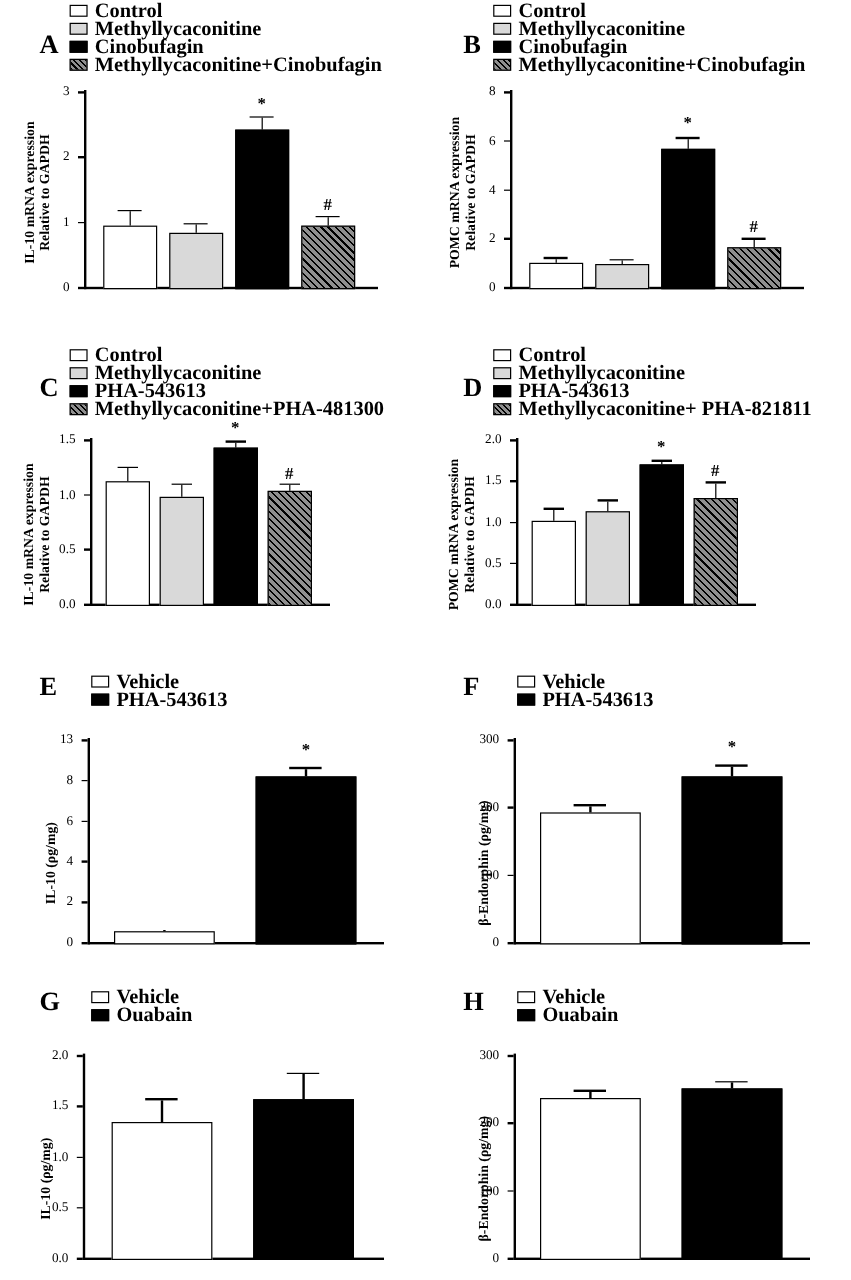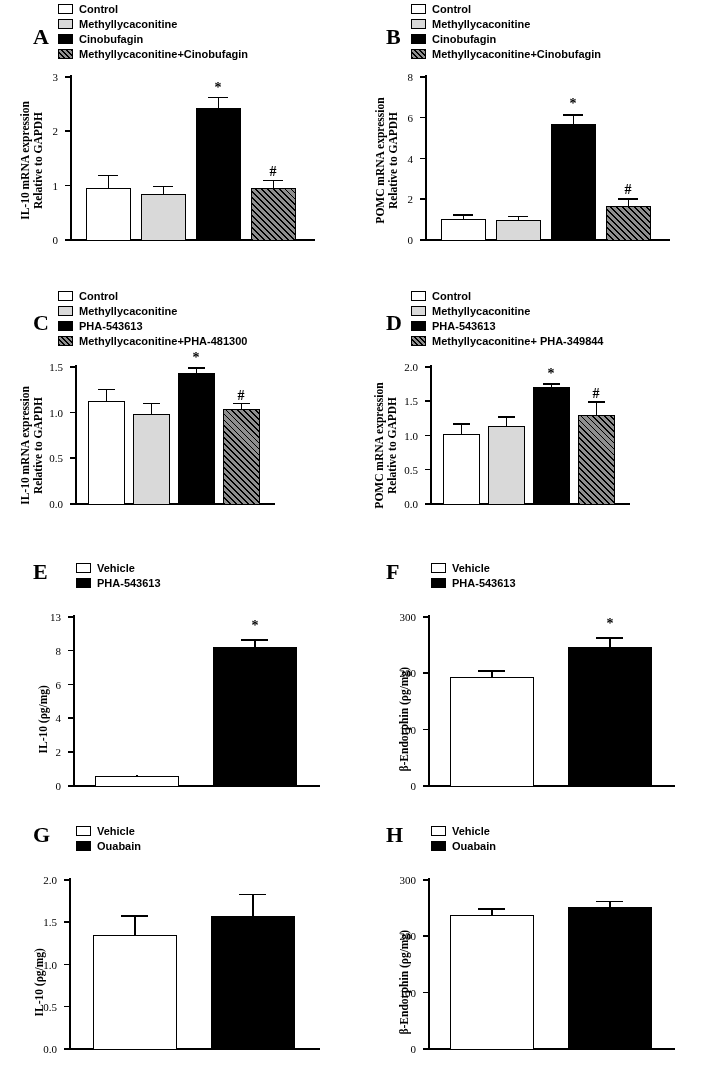--- a/index.html
+++ b/index.html
@@ -1,20 +1,20 @@
 <!DOCTYPE html>
 <html><head>
 <meta charset="utf-8">
 <style>
   html,body{margin:0;padding:0;background:#ffffff;}
   body{width:709px;height:1067px;font-family:"Liberation Serif",serif;color:#000;}
   .page{position:relative;width:709px;height:1067px;}
   .panel{position:absolute;}
   .panel-letter{position:absolute;font-family:"Liberation Serif",serif;font-weight:bold;font-size:22px;line-height:22px;}
-  .legend{position:absolute;font-family:Liberation Sans, sans-serif;font-weight:bold;font-size:11px;line-height:14px;}
+  .legend{position:absolute;font-family:Liberation Serif, serif;font-weight:bold;font-size:17px;line-height:14px;}
   .legend-row{display:flex;align-items:center;margin-bottom:1px;white-space:nowrap;}
   .swatch{width:15px;height:10px;border:1.3px solid #000;margin-right:6px;flex:0 0 auto;box-sizing:border-box;}
   .sw-white{background:#ffffff;}
   .sw-light{background:#d9d9d9;}
   .sw-black{background:#000000;}
   .sw-hatch{background:#8f8f8f;background-image:repeating-linear-gradient(45deg,#000 0px,#000 1.2px,transparent 1.2px,transparent 3.4px);}
   .plot{position:absolute;}
   .axis-y{position:absolute;left:0;top:0;width:1.6px;background:#000;}
   .axis-x{position:absolute;left:0;bottom:0;height:1.6px;background:#000;}
   .tick{position:absolute;left:-5px;width:5px;height:1.6px;background:#000;}
@@ -215,21 +215,21 @@
       <div class="legend-row">
           <span class="swatch sw-light"></span>
           <span>Methyllycaconitine</span>
         </div>
       <div class="legend-row">
           <span class="swatch sw-black"></span>
           <span>PHA-543613</span>
         </div>
       <div class="legend-row">
           <span class="swatch sw-hatch"></span>
-          <span>Methyllycaconitine+ PHA-349844</span>
+          <span>Methyllycaconitine+ PHA-821811</span>
         </div>
     </div>
     <div class="ylabel" style="left:-42px;top:143px;width:145px;transform:rotate(-90deg);">
       <span>POMC mRNA expression</span><br><span>Relative to GAPDH</span>
     </div>
     <div class="plot" style="left:75px;top:75px;width:200px;height:140px;">
       <div class="axis-y" style="height:140px;"></div>
       <div class="axis-x" style="width:200px;"></div>
       <div class="tick" style="top:138px;">
           <span class="ticklabel" style="top:1px;">0.0</span>

